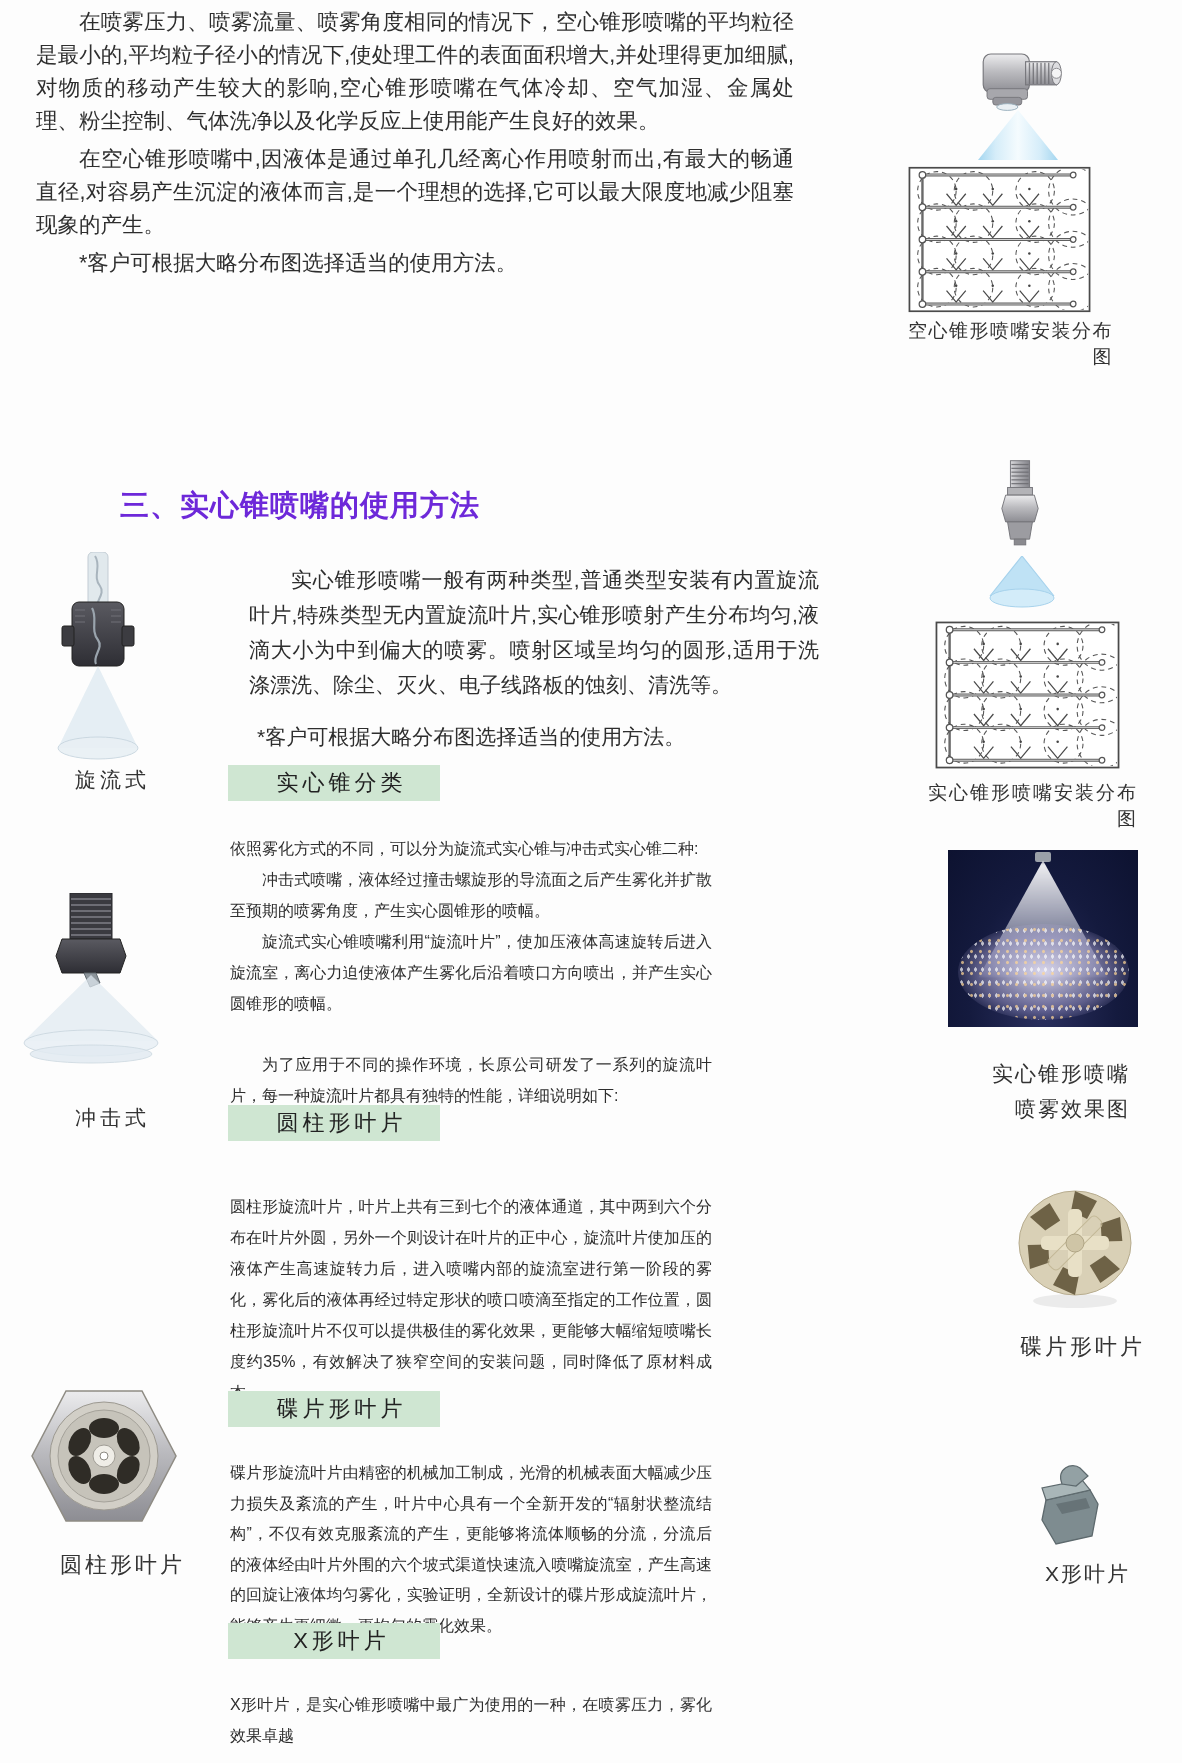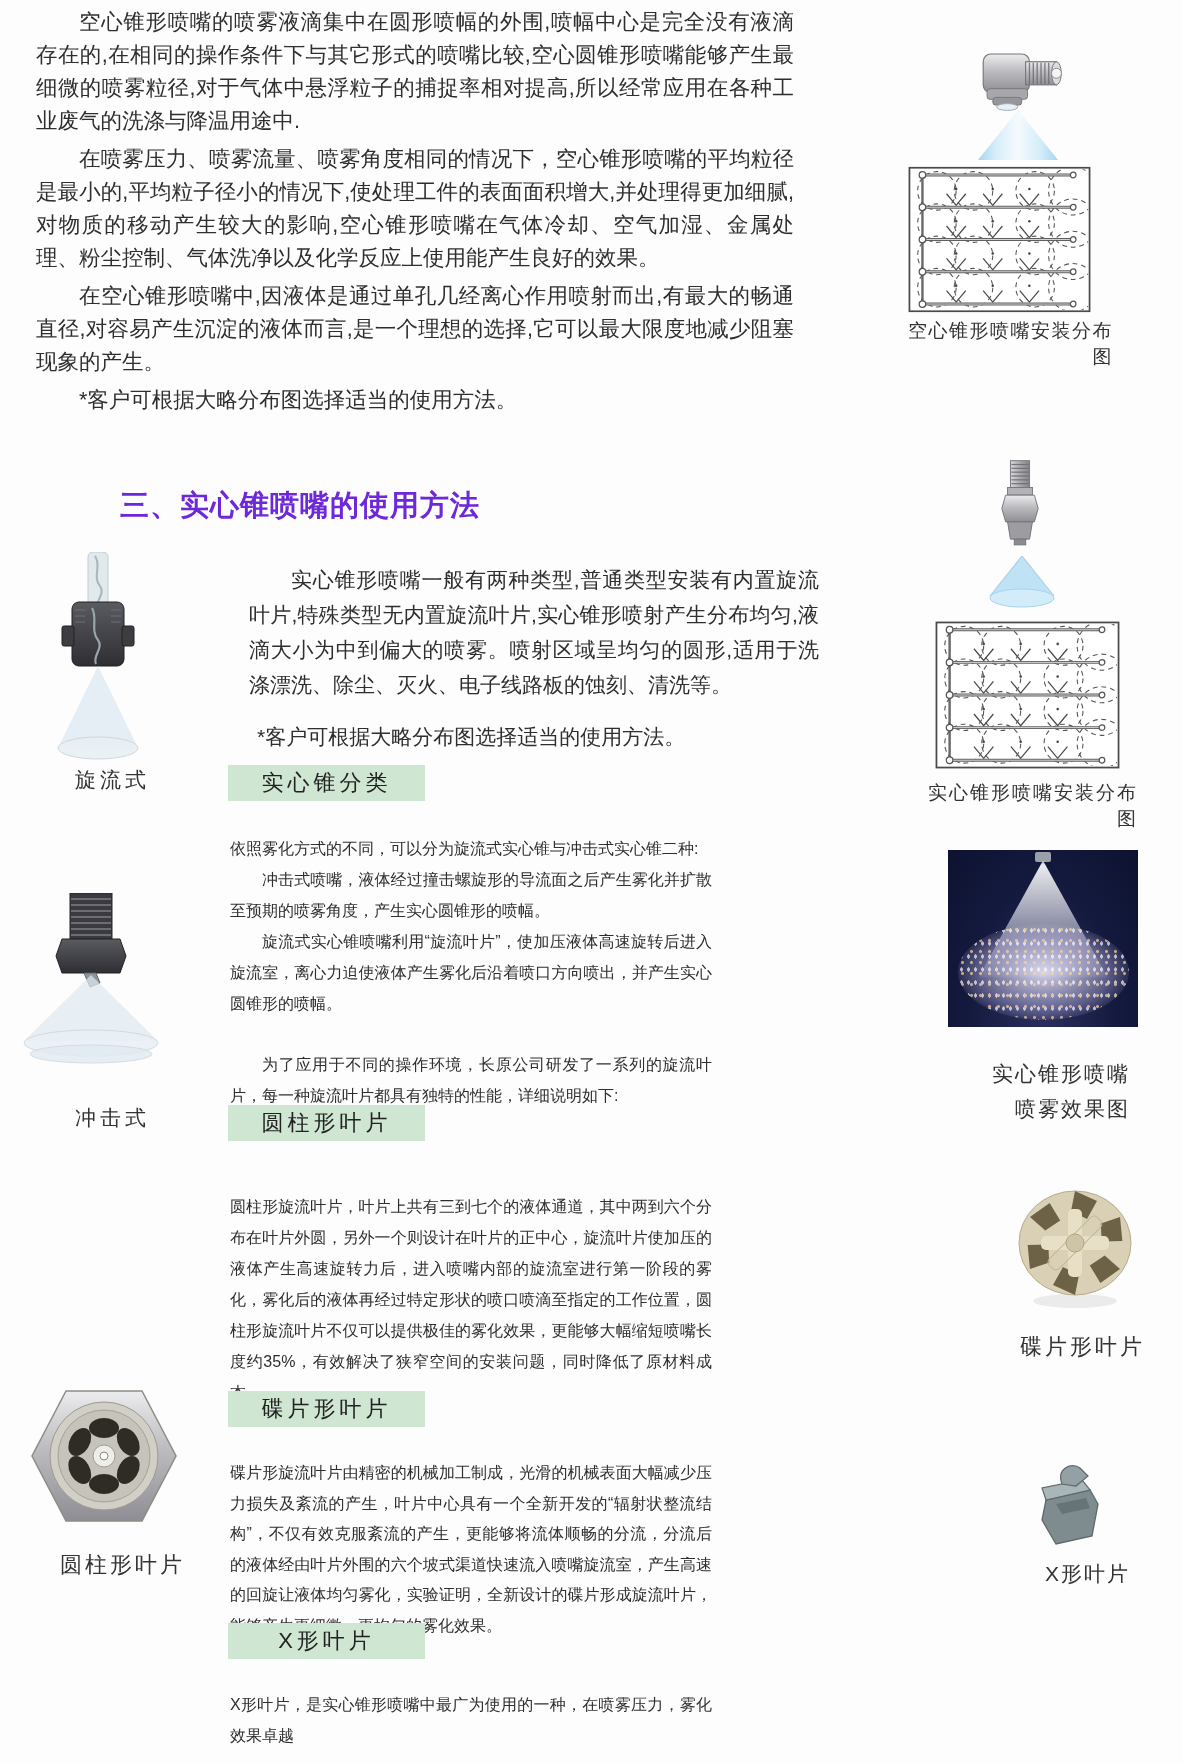--- a/index.html
+++ b/index.html
@@ -7,21 +7,21 @@
         font-family:"Liberation Sans","DejaVu Sans",sans-serif;color:#2e2e2e;}
   
   .top-text{position:absolute;left:36px;top:6px;width:758px;font-size:21.5px;line-height:33px;}
   .top-text p{margin:0 0 5px 0;text-indent:2em;text-align:justify;}
   .top-text .note{text-align:left;}
   .section-heading{position:absolute;left:120px;top:486px;font-size:29px;font-weight:bold;color:#6d28d9;letter-spacing:1px;}
   .main-intro{position:absolute;left:232px;top:545px;width:604px;font-size:21px;line-height:35px;}
   .main-intro p{margin:17px;text-indent:2em;text-align:justify;}
   .main-intro .note{text-indent:8px;text-align:left;}
   .ghead{position:absolute;left:228px;width:197px;height:36px;display:flex;align-items:center;justify-content:center;
-         font-size:22px;letter-spacing:4px;color:#222;background:var(--header-bg,#cfe6d2);}
+         font-size:22px;letter-spacing:4px;color:#222;background:var(--header-bg,#cfe6d2);padding-left:15px;}
   .bodycol{position:absolute;left:230px;width:482px;font-size:16px;line-height:31px;text-align:justify;margin-top:21px;}
   .bodycol p{margin:0;}
   .bodycol p.ind{text-indent:2em;}
   .bodycol p.nowrap{white-space:nowrap;text-align:left;}
   
   .cap{position:absolute;text-align:right;color:#333;font-size:21px;letter-spacing:2px;}
   .cap.small{font-size:19px;letter-spacing:1.5px;}
   
   .spray-photo{position:absolute;left:948px;top:850px;width:190px;height:177px;overflow:hidden;
                background:radial-gradient(ellipse at 50% 90%, #2a2f5e 0%, #141a3e 55%, #0d1230 100%);}
@@ -100,21 +100,20 @@
         <use href="#pipeRow" y="76"></use>
         <use href="#pipeRow" y="109.5"></use>
         <use href="#pipeRow" y="143"></use>
     </symbol>
   </defs>
 </svg>
 
 <div class="page">
 
   <div class="top-text">
-    <p>空心锥形喷嘴的喷雾液滴集中在圆形喷幅的外围,喷幅中心是完全没有液滴存在的,在相同的操作条件下与其它形式的喷嘴比较,空心圆锥形喷嘴能够产生最细微的喷雾粒径,对于气体中悬浮粒子的捕捉率相对提高,所以经常应用在各种工业废气的洗涤与降温用途中.</p>
     <p>在喷雾压力、喷雾流量、喷雾角度相同的情况下，空心锥形喷嘴的平均粒径是最小的,平均粒子径小的情况下,使处理工件的表面面积增大,并处理得更加细腻,对物质的移动产生较大的影响,空心锥形喷嘴在气体冷却、空气加湿、金属处理、粉尘控制、气体洗净以及化学反应上使用能产生良好的效果。</p>
     <p>在空心锥形喷嘴中,因液体是通过单孔几经离心作用喷射而出,有最大的畅通直径,对容易产生沉淀的液体而言,是一个理想的选择,它可以最大限度地减少阻塞现象的产生。</p>
     <p class="note">*客户可根据大略分布图选择适当的使用方法。</p>
   </div>
 
   <svg style="position:absolute;left:962px;top:48px" width="106" height="66" viewBox="0 0 110 68">
     <rect x="22" y="6" width="48" height="40" rx="8" fill="url(#metV)" stroke="#77777c" stroke-width="1.2"></rect>
     <rect x="66" y="14" width="32" height="24" fill="url(#metV)" stroke="#77777c" stroke-width="1.2"></rect>
     <g stroke="#6e6e73" stroke-width="1.4" opacity=".85">
       <line x1="70" y1="15" x2="70" y2="37"></line>

